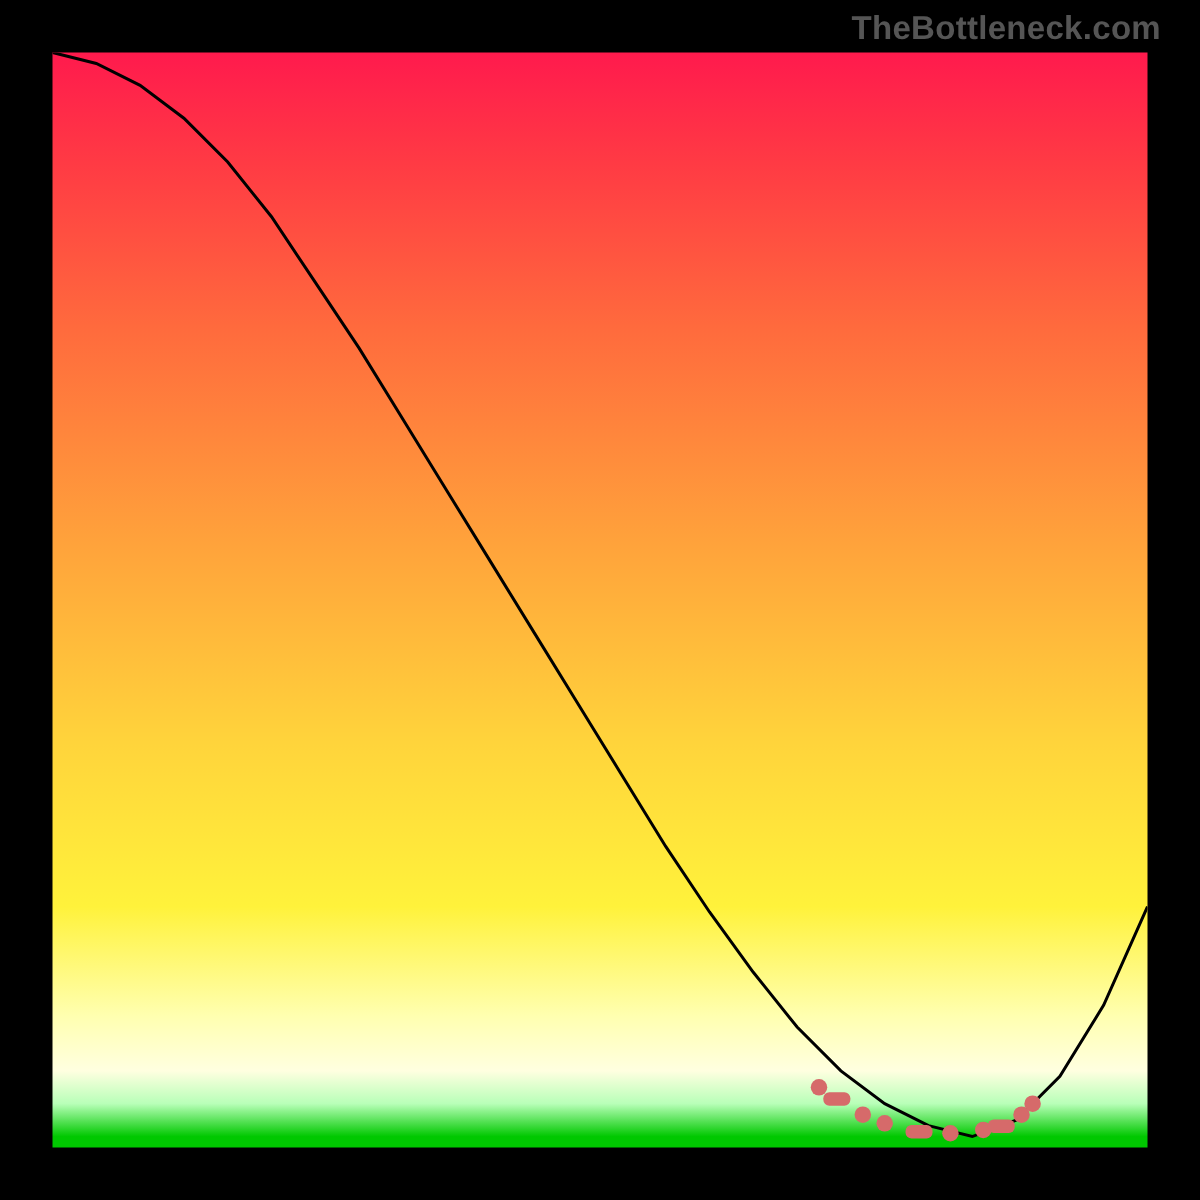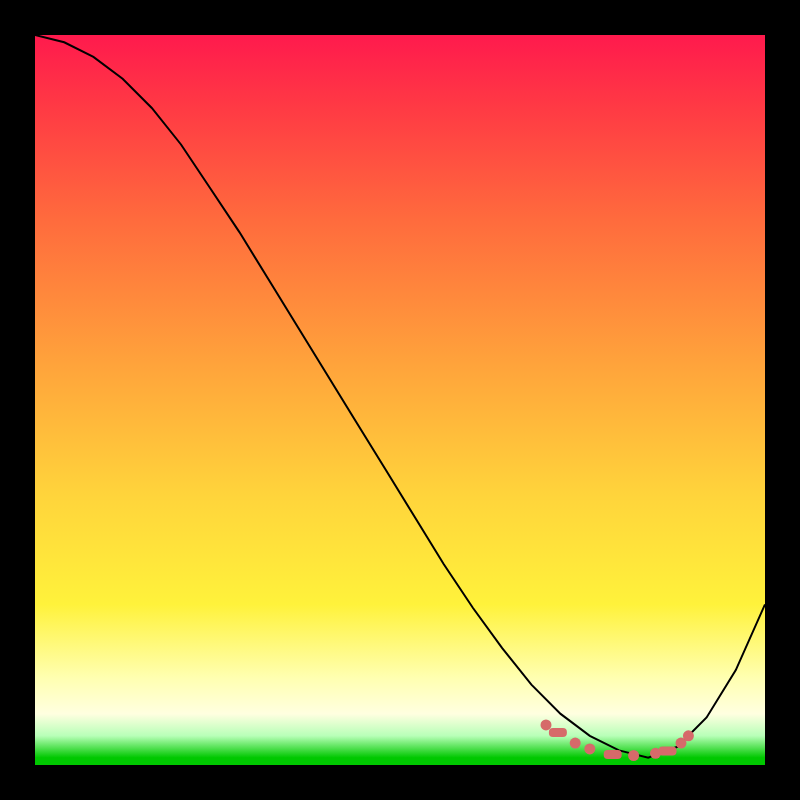--- a/index.html
+++ b/index.html
@@ -69,20 +69,21 @@
     stroke: none;
     rx: 4;
     ry: 4;
   }
 </style>
 </head>
 <body>
 
 <div class="wrap">
 
+  <div class="watermark">TheBottleneck.com</div>
 
   <div class="plot-bg"></div>
 
   <svg class="overlay" viewBox="0 0 730 730" preserveAspectRatio="none">
     <path id="curve-path" class="curve" d="M0.0 0.0 L29.2 7.3 L58.4 21.9 L87.6 43.8 L116.8 73.0 L146.0 109.5 L175.2 153.3 L204.4 197.1 L233.6 244.5 L262.8 292.0 L292.0 339.4 L321.2 386.9 L350.4 434.3 L379.6 481.8 L408.8 529.3 L438.0 573.0 L467.2 613.2 L496.4 649.7 L525.6 678.9 L554.8 700.8 L584.0 715.4 L613.2 722.7 L642.4 711.8 L671.6 682.5 L700.8 635.1 L730.0 569.4"></path>
     <g id="marker-group">
         <circle cx="511.0" cy="689.9" r="5.5" class="dot"></circle>
         <rect x="513.9" y="693.1" width="18" height="9" rx="4" class="dash"></rect>
         <circle cx="540.2" cy="708.1" r="5.5" class="dot"></circle>
         <circle cx="554.8" cy="713.9" r="5.5" class="dot"></circle>

